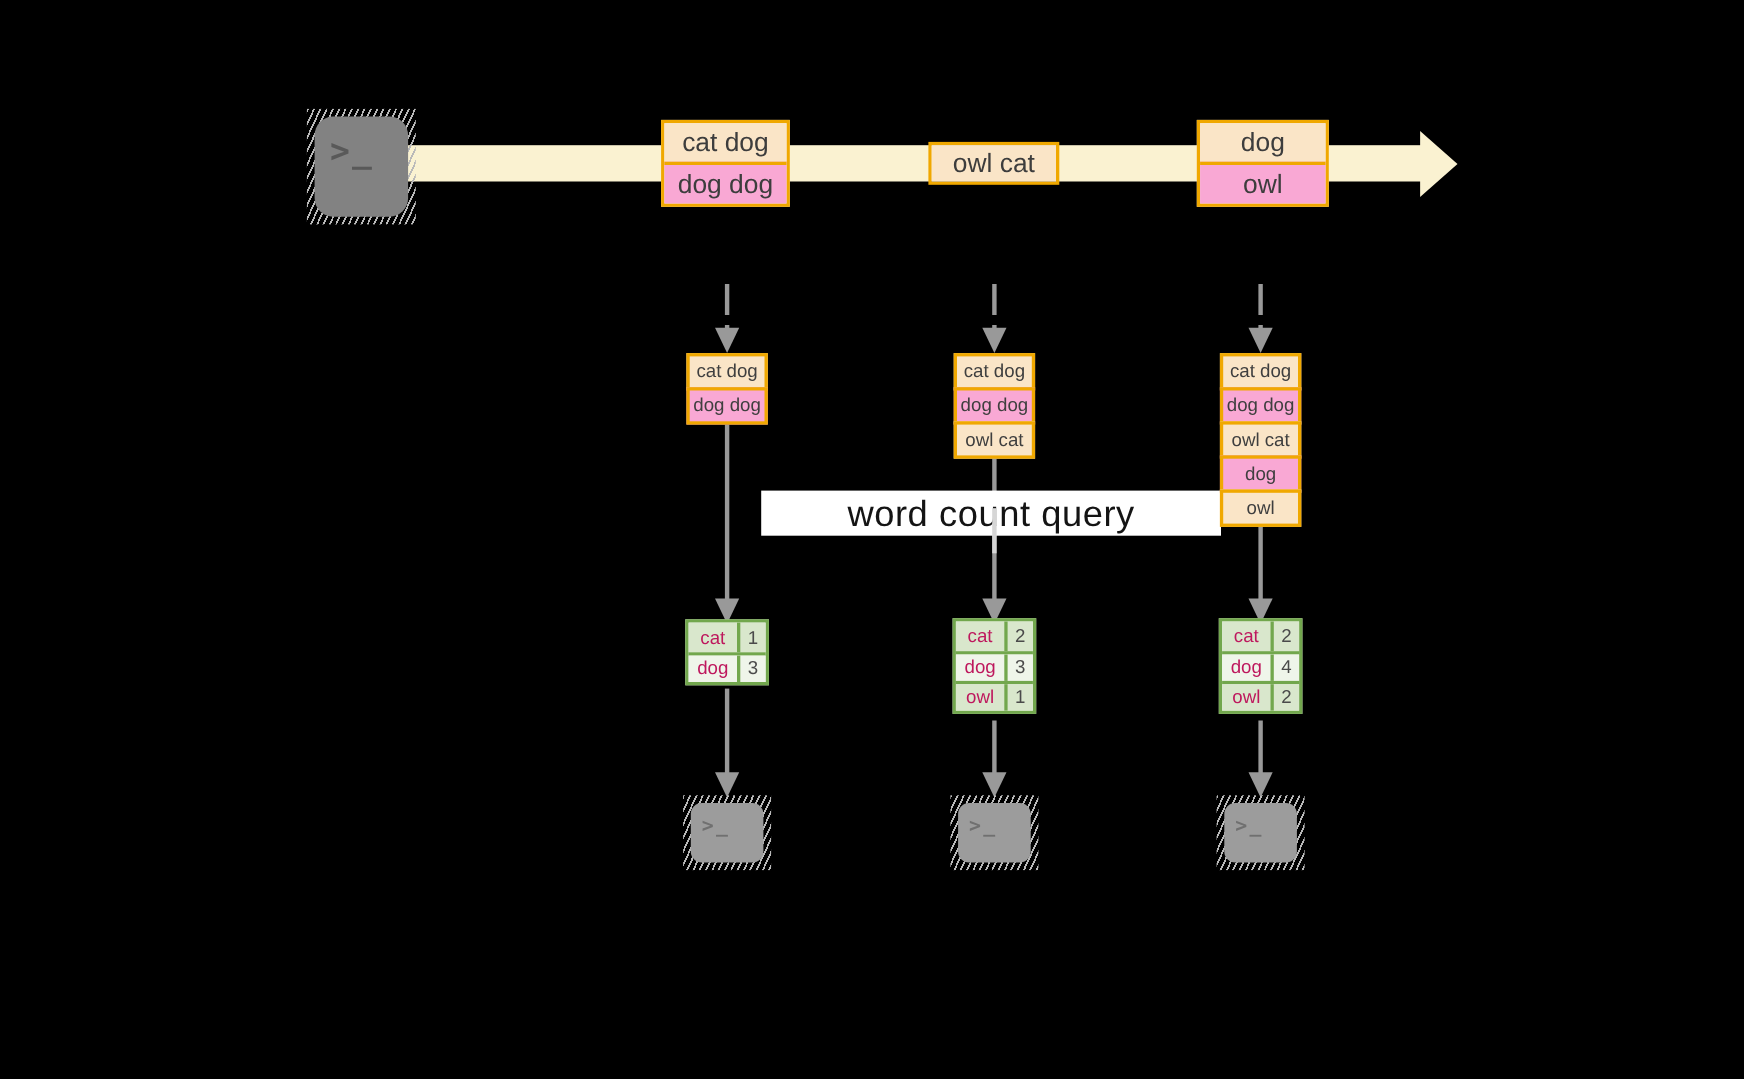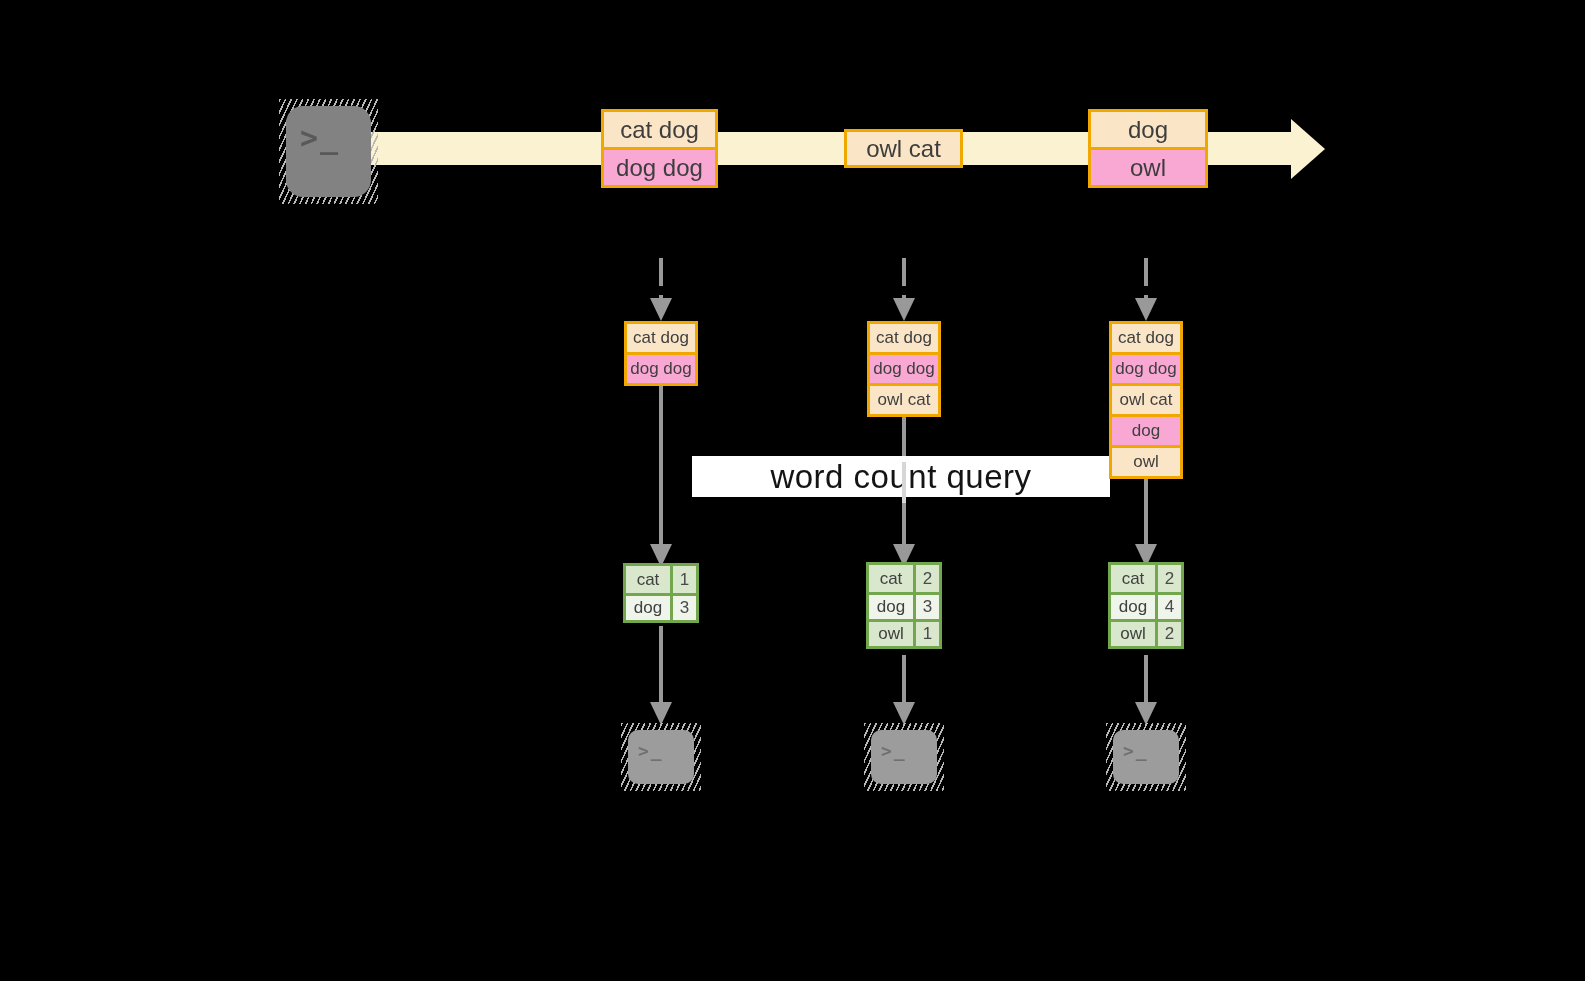--- a/index.html
+++ b/index.html
@@ -77,21 +77,21 @@
   .stack-row {
     width: 100%; height: 34px; margin-top: -3px;
     border: 3px solid #F0A800;
     display: flex; align-items: center; justify-content: center;
     font-size: 17px; color: #3f3f3f;
   }
   .stack-row:first-child { margin-top: 0; }
 
   
   .query-band {
-    left: 692px; top: 456px; width: 418px; height: 41px;
+    left: 692px; top: 446px; width: 418px; height: 41px;
     background: #ffffff; z-index: 5;
     display: flex; align-items: center; justify-content: center;
   }
   .query-label {
     font-size: 33px; font-weight: 300; color: #141414; letter-spacing: 0.5px;
   }
   .line-through-band {
     left: 902px; top: 462px; width: 4px; height: 41px;
     background: #d6d6d6; z-index: 6;
   }
@@ -100,21 +100,21 @@
   .count-table {
     z-index: 4; width: 76px;
     border: 3px solid #72A74D;
     display: flex; flex-direction: column;
     background: #EFF5EA;
   }
   .count-row { display: flex; height: 27px; }
   .count-row + .count-row { border-top: 3px solid #72A74D; }
   .cell-word {
     width: 44px; display: flex; align-items: center; justify-content: center;
-    font-size: 17px; color: #404040;
+    font-size: 17px; color: #be185d;
   }
   .cell-num {
     flex: 1; border-left: 3px solid #72A74D;
     display: flex; align-items: center; justify-content: center;
     font-size: 17px; color: #4a4a4a;
   }
   .row-sage  .cell-word, .row-sage  .cell-num { background: #D9E7CC; }
   .row-light .cell-word, .row-light .cell-num { background: #EFF5EA; }
 </style>
 </head>

